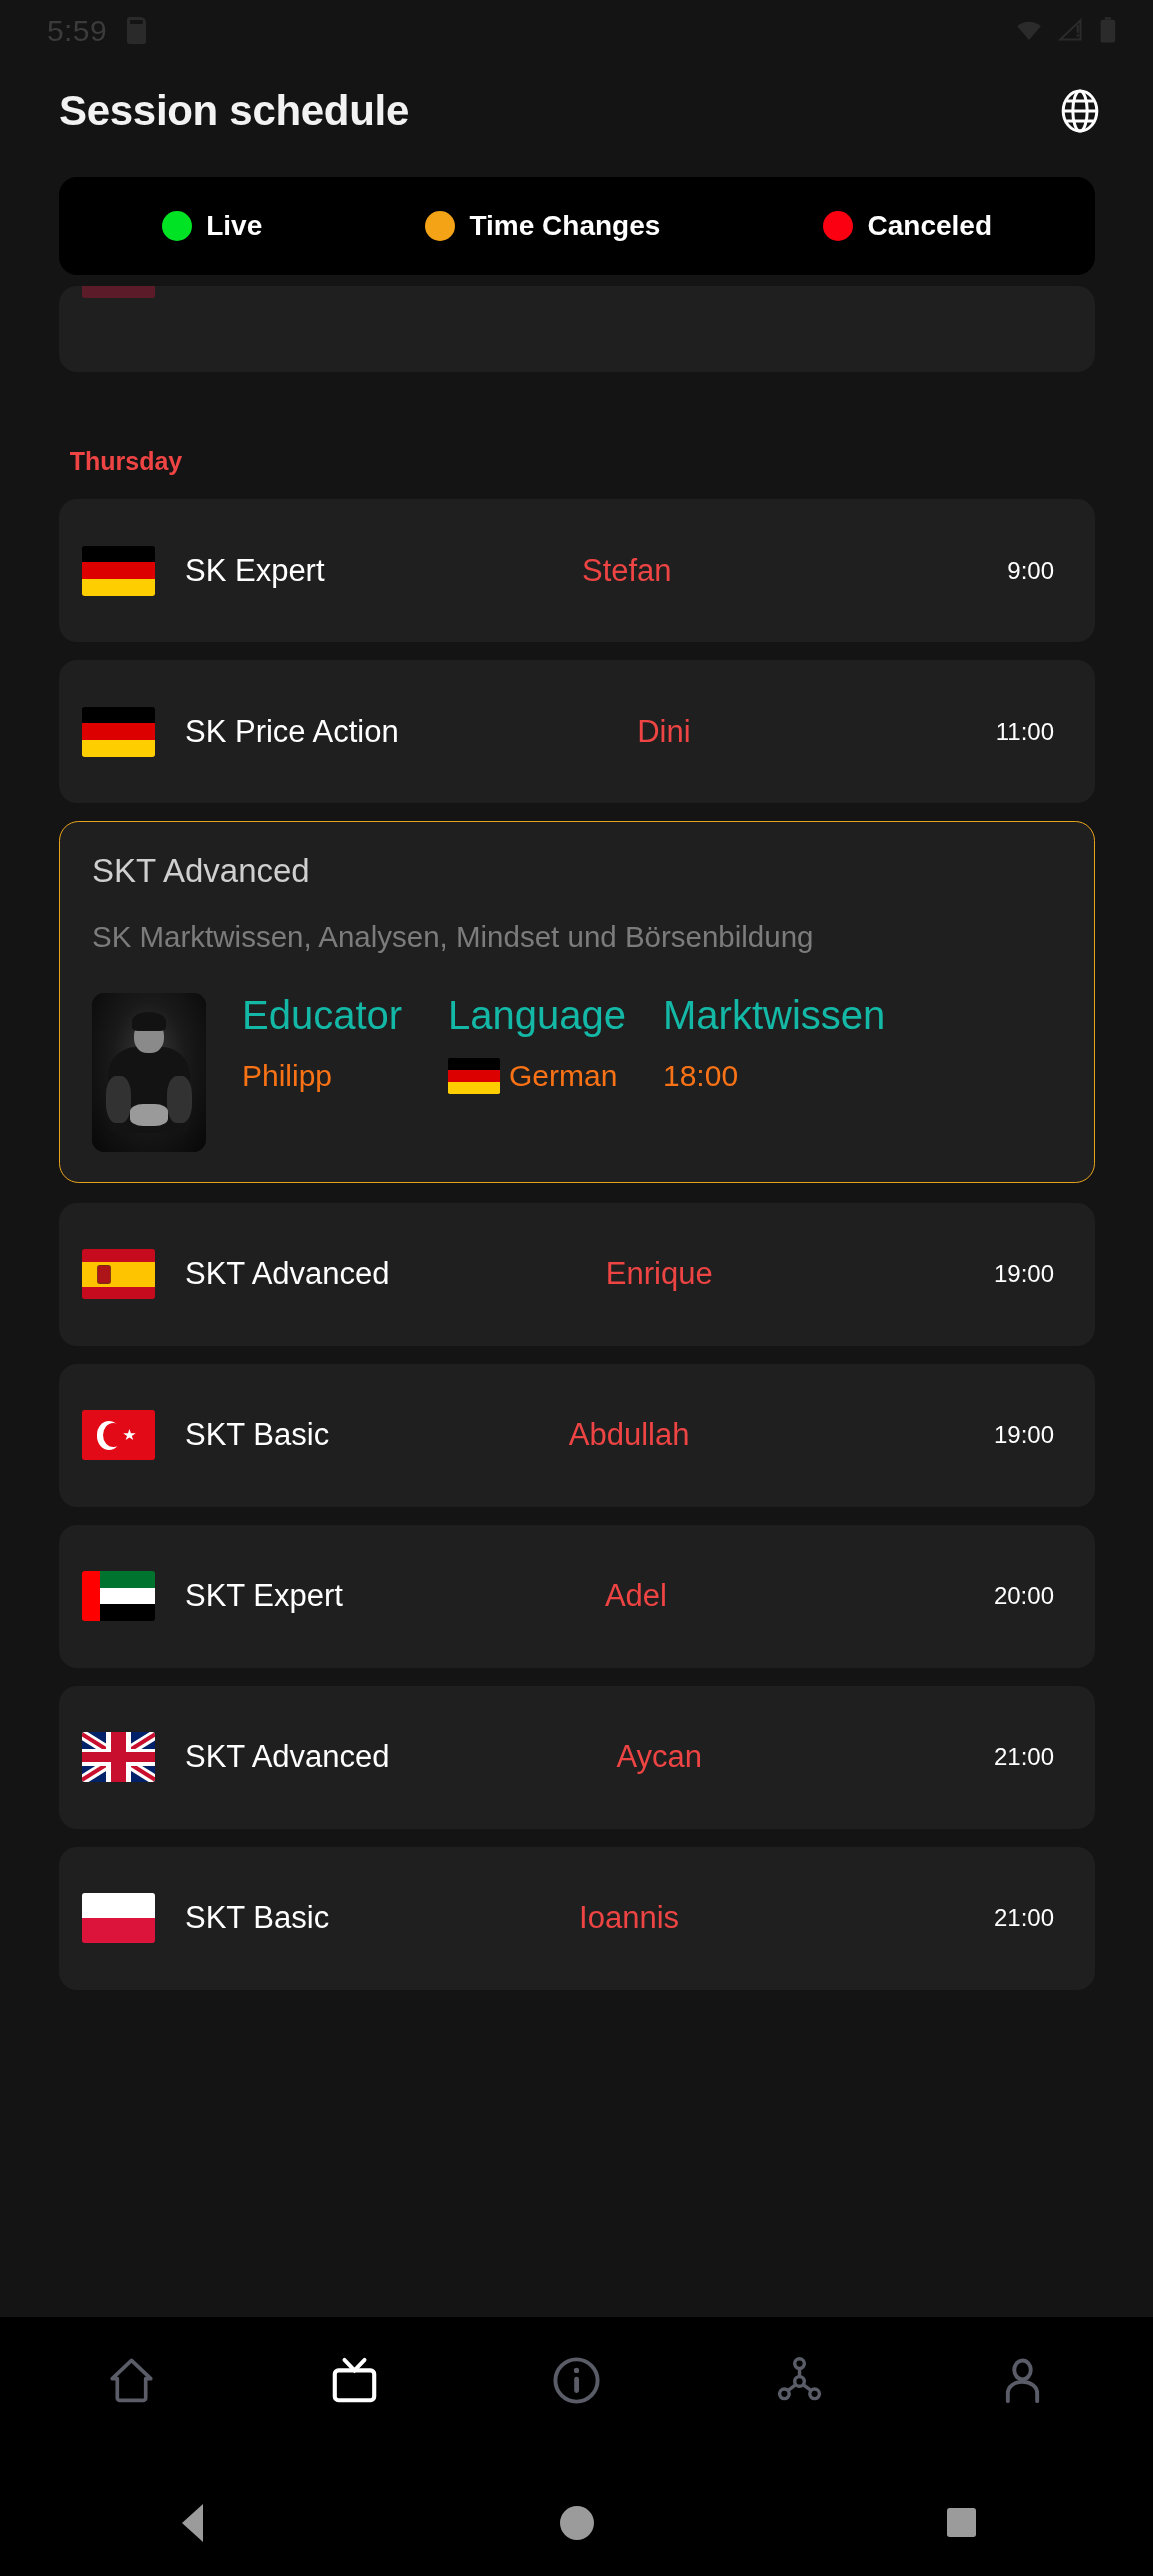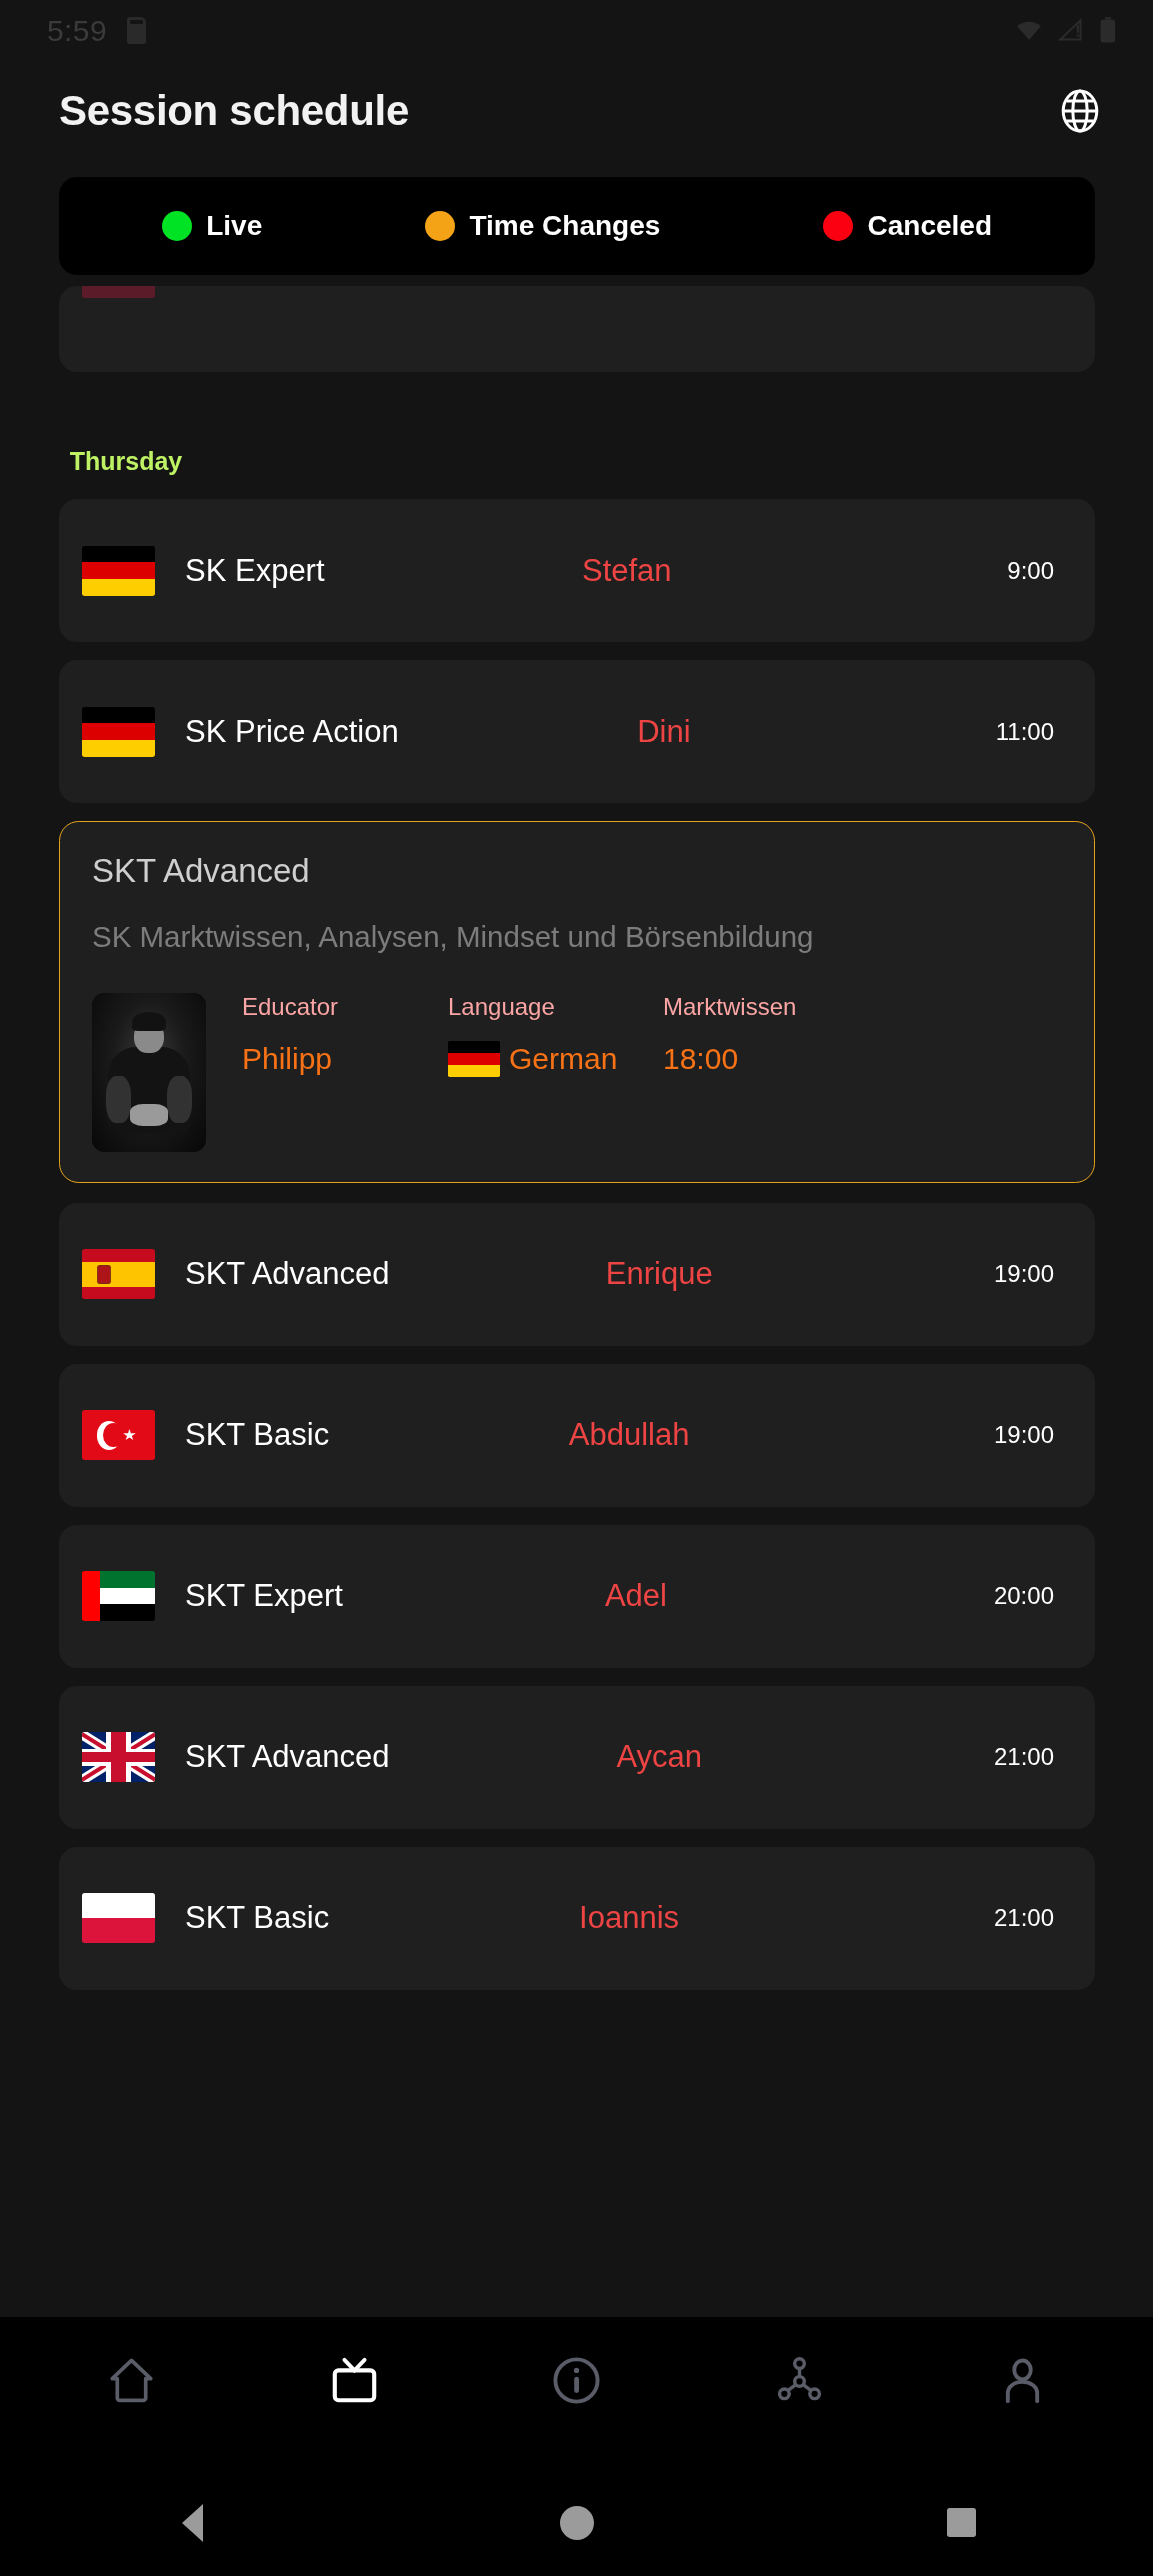--- a/index.html
+++ b/index.html
@@ -106,21 +106,21 @@
     height: 98px;
     display: flex;
     align-items: center;
     padding: 0 39px 0 23px;
     opacity: 0.32;
   }
 
   .day-label {
     font-size: 25px;
     font-weight: 700;
-    color: #bef264;
+    color: #ef4444;
     padding: 70px 0 23px 10.7px;
   }
 
   .session-card {
     background: #1f1f1f;
     border-radius: 18px;
     height: 143px;
     display: flex;
     align-items: center;
     padding: 0 41px 0 23px;
@@ -193,22 +193,22 @@
     position: relative;
   }
   .exp-cols { flex: 1 1 auto; }
   .exp-row { display: flex; align-items: center; }
   .exp-row.head { margin-bottom: 19.7px; }
   .exp-col { flex: 0 0 auto; }
   .exp-col.c1 { width: 206px; }
   .exp-col.c2 { width: 215px; display: flex; align-items: center; }
   .exp-col.c3 { width: 197px; }
   .exp-h {
-    font-size: 24px;
-    color: #fca5a5;
+    font-size: 40px;
+    color: #14b8a6;
     font-weight: 400;
     white-space: nowrap;
     text-align: center;
   }
   .exp-v {
     font-size: 30px;
     color: #f97316;
     font-weight: 400;
     white-space: nowrap;
   }

